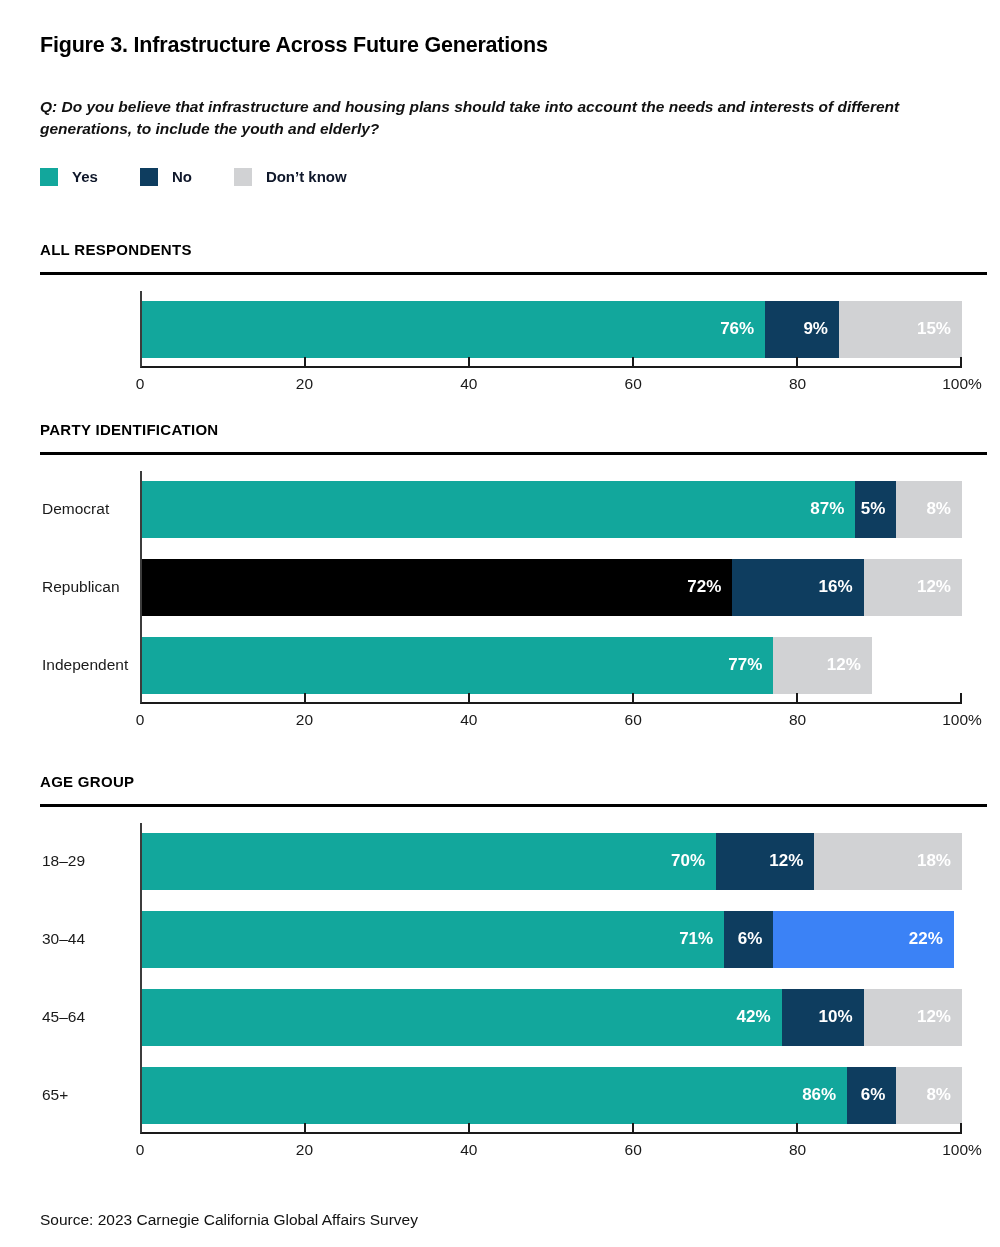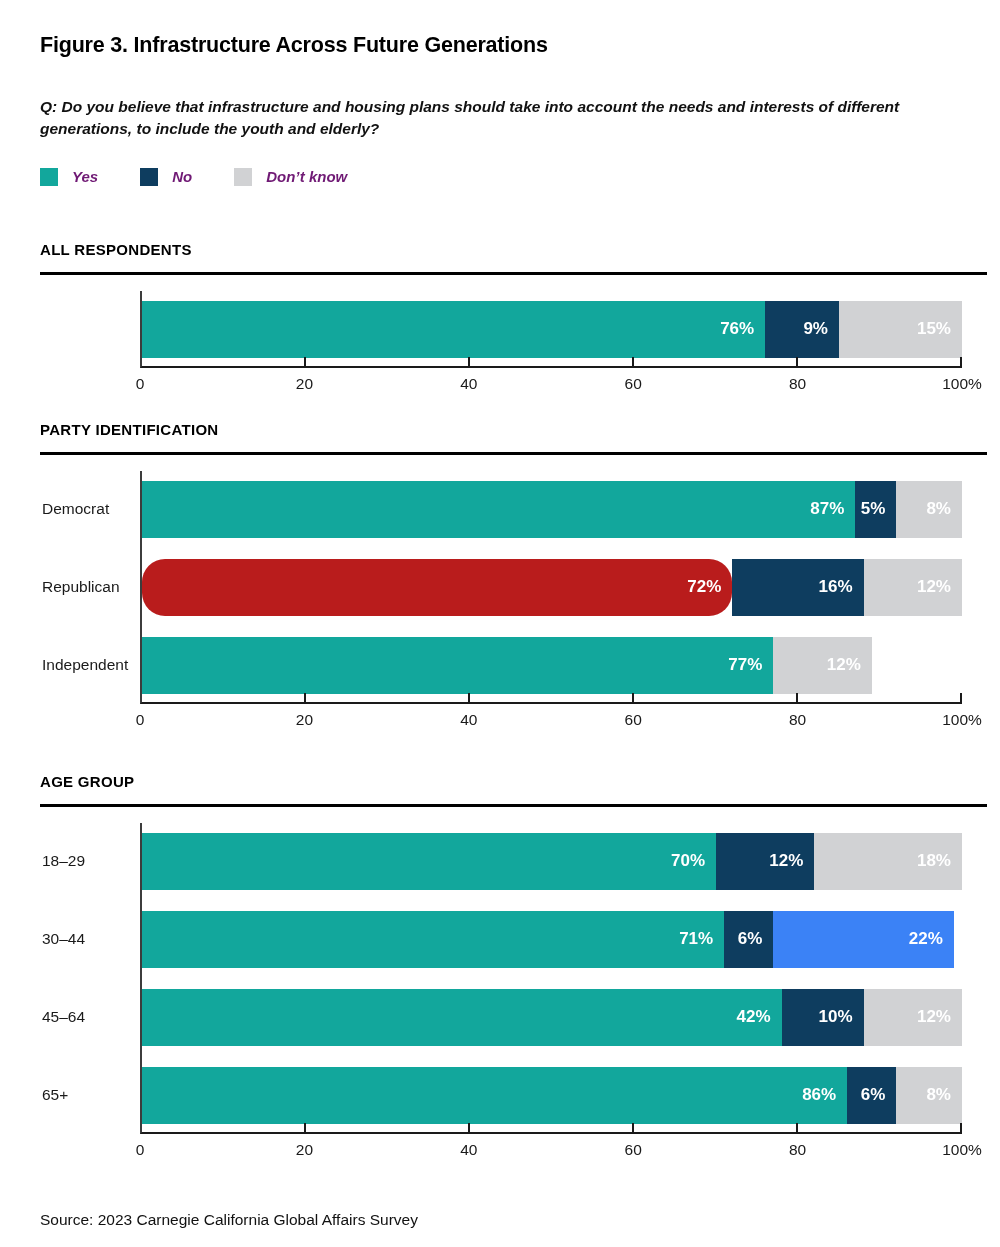--- a/index.html
+++ b/index.html
@@ -15,21 +15,21 @@
     letter-spacing: -0.2px;
   }
   .question {
     margin-top: 38px; width: 880px; font-size: 15.5px; font-weight: 700;
     font-style: italic; line-height: 1.45; color: #111;
   }
 
   .legend { margin-top: 27px; display: flex; align-items: center; }
   .legend-item { display: flex; align-items: center; margin-right: 42px; }
   .legend-swatch { width: 18px; height: 18px; margin-right: 14px; }
-  .legend-label { font-size: 15px; font-weight: 700; color: #701a75; font-style: italic; }
+  .legend-label { font-size: 15px; font-weight: 700; color: #0f172a; }
 
   .section { }
   .s1 { margin-top: 55px; }
   .s2 { margin-top: 28px; }
   .s3 { margin-top: 44px; }
   .section-header {
     font-size: 15px; font-weight: 700; letter-spacing: 0.3px; color: #000;
     padding-bottom: 14px; border-bottom: 3px solid #000;
   }
 
@@ -139,21 +139,21 @@
                     <span class="seg-label">5%</span>
                   </div>
                   <div class="seg" style="width: 8%; background: rgb(209, 210, 212);">
                     <span class="seg-label">8%</span>
                   </div>
                 </div>
               </div>
               <div class="bar-row">
                 <div class="cat-label">Republican</div>
                 <div class="bar-track">
-                  <div class="seg" style="width: 72%; background: #b91c1c; border-radius: 23px;">
+                  <div class="seg" style="width: 72%; background: #000000;">
                     <span class="seg-label">72%</span>
                   </div>
                   <div class="seg" style="width: 16%; background: rgb(14, 61, 95);">
                     <span class="seg-label">16%</span>
                   </div>
                   <div class="seg" style="width: 12%; background: rgb(209, 210, 212);">
                     <span class="seg-label">12%</span>
                   </div>
                 </div>
               </div>

